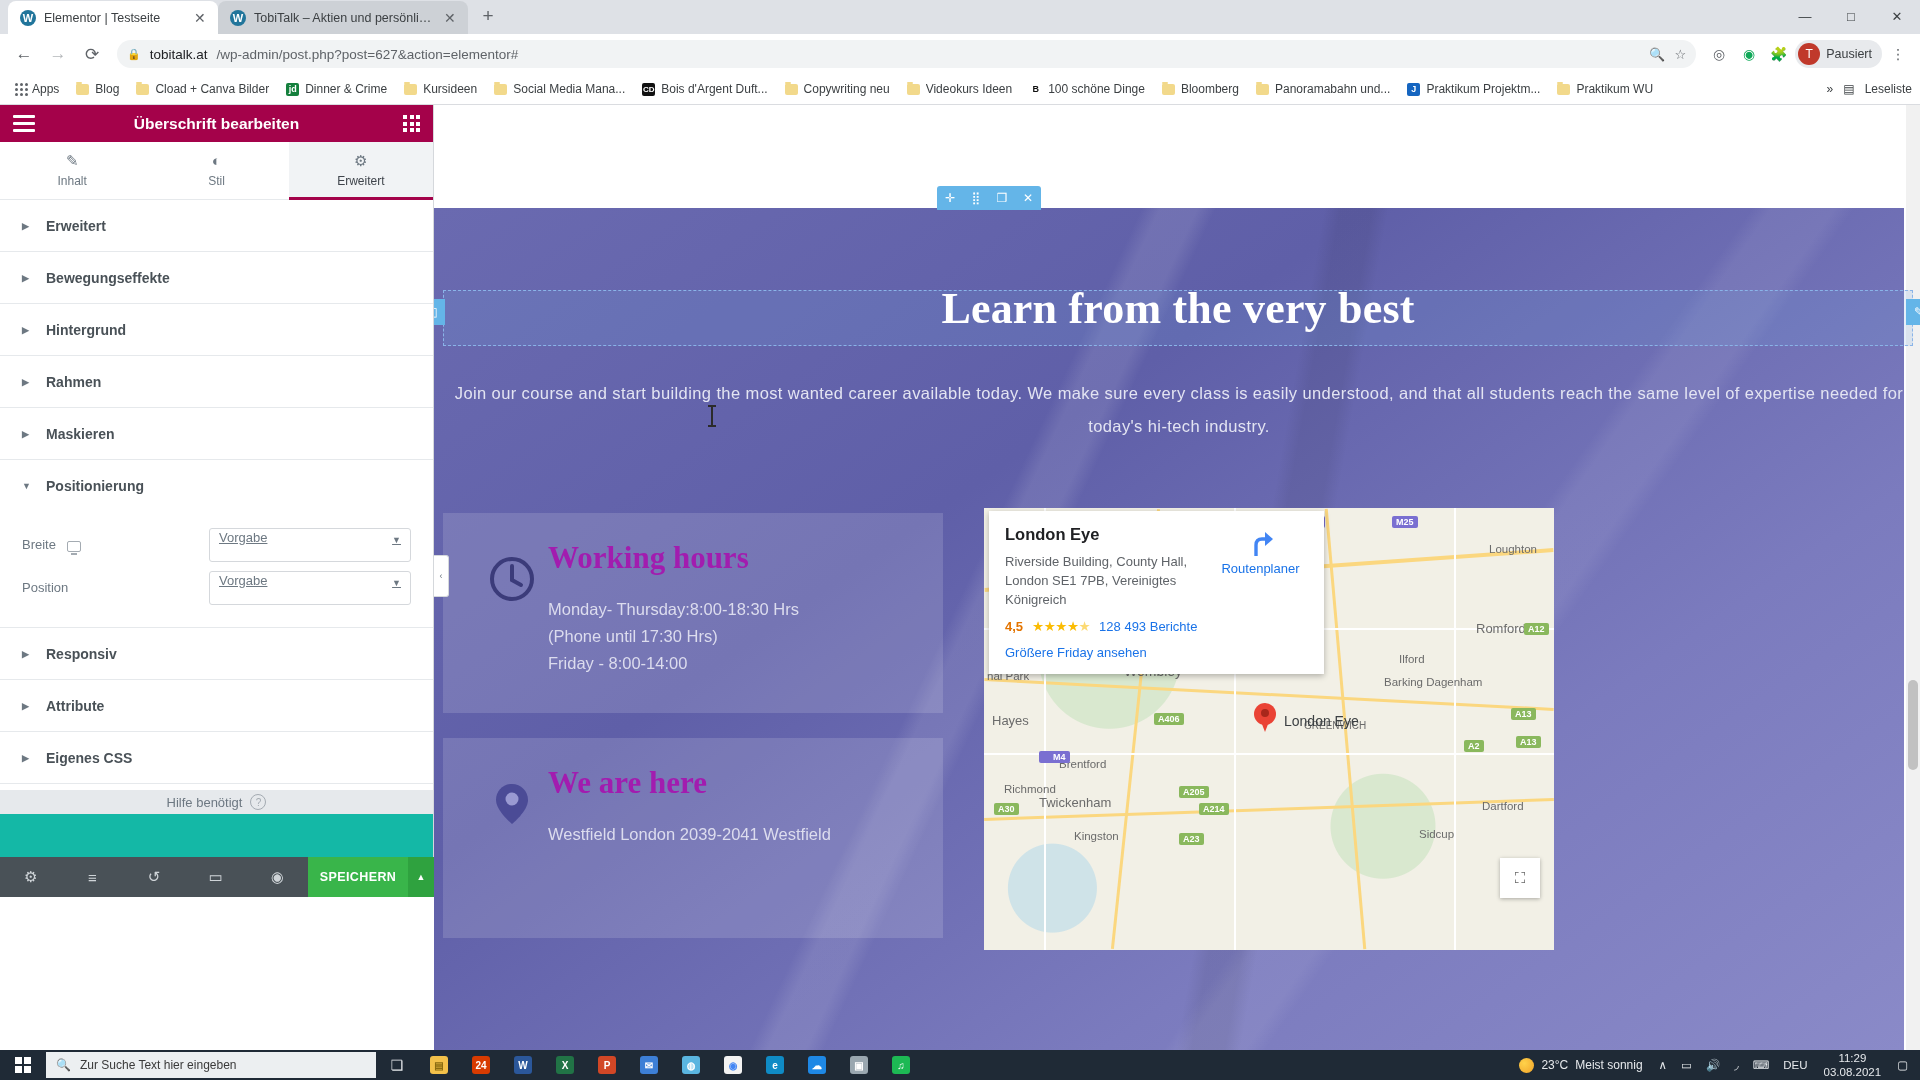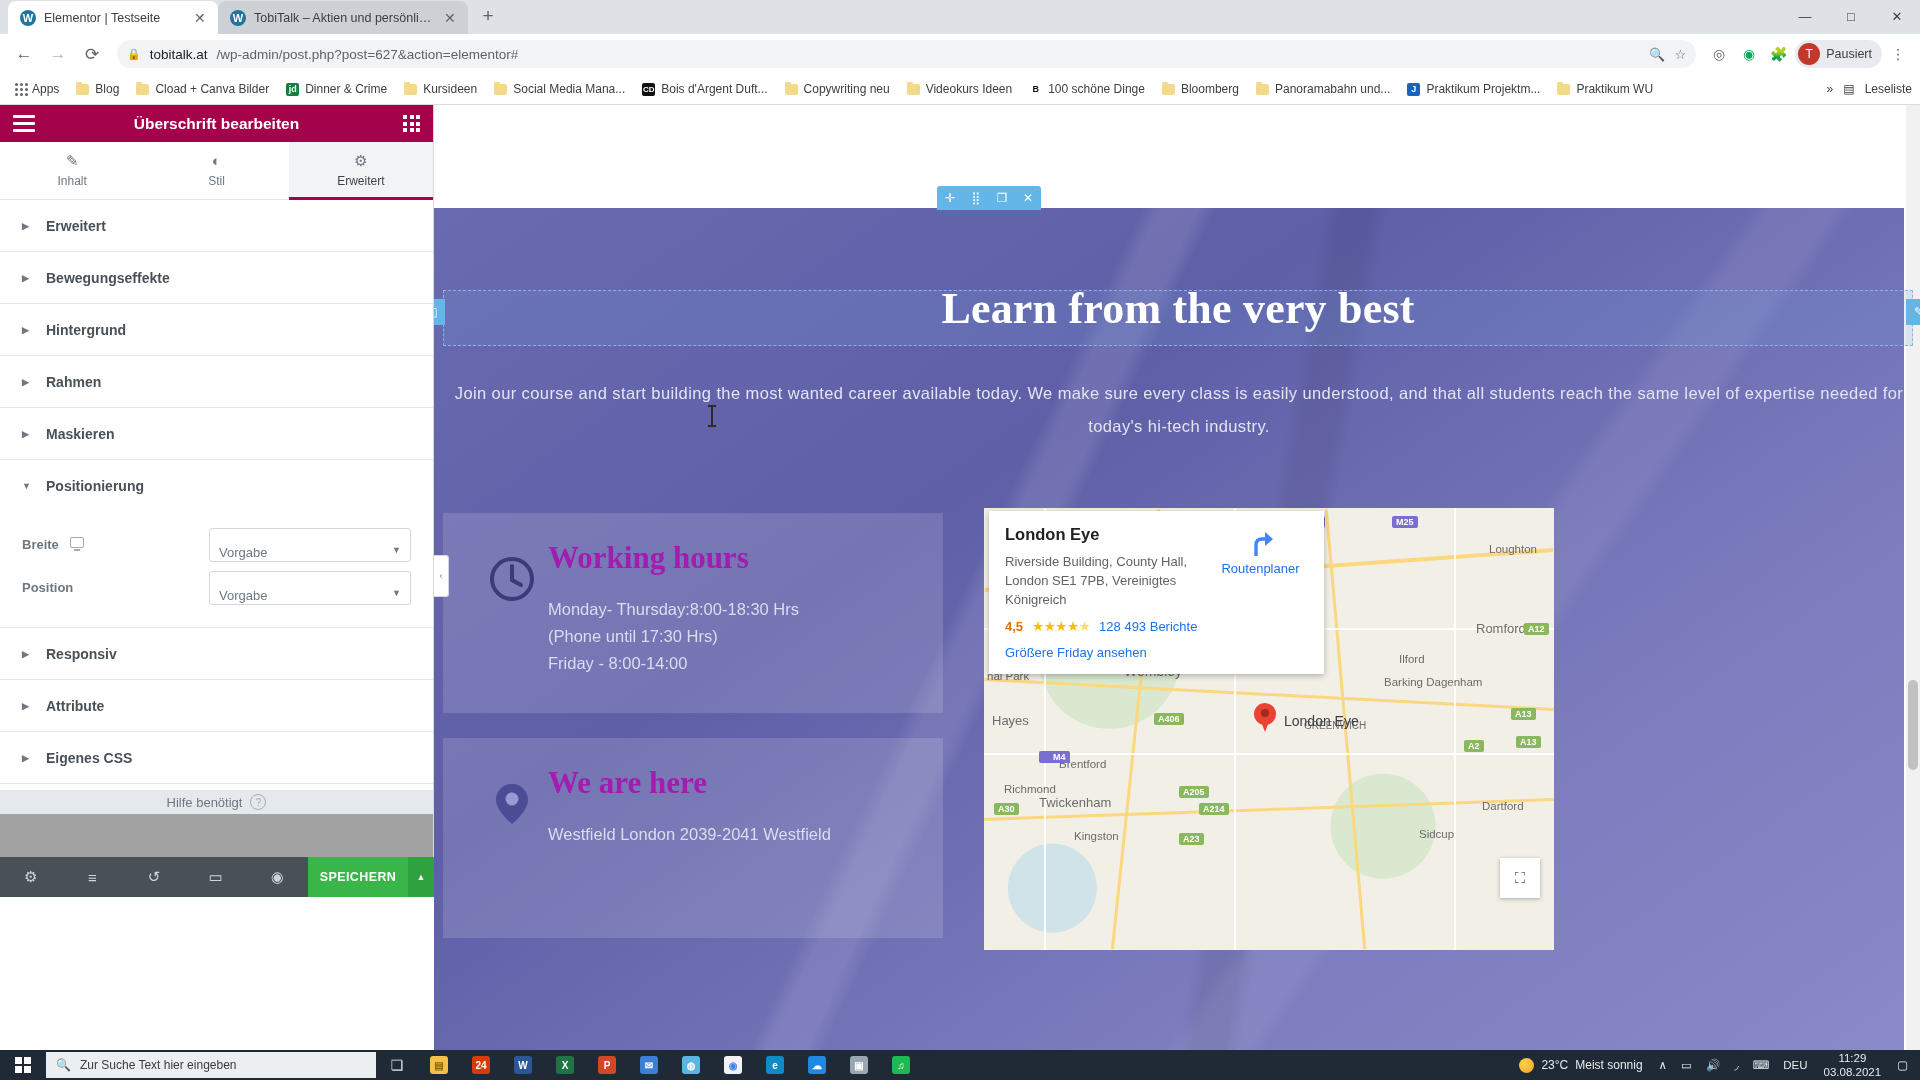--- a/index.html
+++ b/index.html
@@ -60,21 +60,21 @@
   .fold { width:13px; height:11px; background:#f2d98b; border-radius:1px 2px 2px 2px;
      position:relative; flex:0 0 13px; }
   .fold:before{content:"";position:absolute;left:0;top:-2px;width:6px;height:2px;background:#f2d98b;border-radius:1px;}
   .sqic { width:13px;height:13px;flex:0 0 13px;border-radius:2px;color:#fff;font-size:9px;
     display:flex;align-items:center;justify-content:center;font-weight:bold;}
   .appsgrid { display:grid; grid-template-columns:repeat(3,3px); grid-gap:2px; width:11px; flex:0 0 11px;}
   .appsgrid i { width:3px;height:3px;background:#5f6368;border-radius:50%; display:block;}
   .bm-right { margin-left:auto; display:flex; align-items:center; gap:10px; font-size:12px; color:#3c4043;}
 
   
-  .panel { position:absolute; left:0; top:105px; width:434px; height:752px; background:#a3a3a3;
+  .panel { position:absolute; left:0; top:105px; width:434px; height:752px; background:#14b8a6;
            border-right:1px solid #d5d8dc; }
   .panel-header { height:37px; background:#a4024a; display:flex; align-items:center;
     padding:0 13px; color:#fff; position:relative; }
   .burger { width:22px; display:flex; flex-direction:column; gap:4px; }
   .burger i { display:block; height:3px; background:#fff; border-radius:1px; }
   .panel-title { position:absolute; left:0; right:0; text-align:center; font-size:15.5px; font-weight:bold;}
   .grid-ic { margin-left:auto; display:grid; grid-template-columns:repeat(3,4px); grid-gap:2.5px; z-index:2;}
   .grid-ic i { width:4px;height:4px;background:#fff;display:block;}
 
   .panel-tabs { height:58px; display:flex; border-bottom:1px solid #e6e9ec; background:#fff;}
@@ -84,25 +84,25 @@
   .ptab.active:after { content:""; position:absolute; left:0; right:0; bottom:-1px; height:3px; background:#a4024a;}
   .ptab .ic { font-size:15px; color:#6d7882; line-height:1; }
 
   .panel-body { height:590px; overflow:hidden; background:#fff; }
   .sec { border-bottom:1px solid #e6e9ec; }
   .sec-head { height:51px; display:flex; align-items:center; padding:0 22px; gap:16px;
     font-size:14px; font-weight:bold; color:#495157; }
   .sec-head .arr { font-size:9px; color:#6d7882; width:8px; }
   .sec-content { padding:12px 22px 18px; }
   .ctl-row { display:flex; align-items:center; height:43px; }
-  .ctl-label { flex:1; font-size:13px; color:#6d7882; display:flex; align-items:flex-start; gap:11px;font-weight:bold;}
+  .ctl-label { flex:1; font-size:13px; color:#6d7882; display:flex; align-items:flex-end; gap:11px;}
   .mon-ic { width:14px;height:11px;border:1.6px solid #a4abb2;border-radius:2px;position:relative;}
   .mon-ic:after{content:"";position:absolute;left:3px;bottom:-4px;width:6px;height:2px;background:#a4abb2;}
   .sel { width:202px; height:30px; border:1px solid #d5d8dc; border-radius:3px; background:#fff;
-    display:flex; align-items:flex-start; padding:16px 9px; font-size:13px; color:#6d7882; }
+    display:flex; align-items:flex-end; padding:16px 9px; font-size:13px; color:#6d7882;text-decoration:underline; }
   .sel .cv { flex:1; }
   .sel .carr { font-size:9px; color:#6d7882; }
 
   .panel-footer-help { height:24px; background:#e6e9ec; display:flex; align-items:center;
     justify-content:center; gap:8px; font-size:13px; color:#6d7882; }
   .qmark { width:16px;height:16px;border:1px solid #a4abb2;border-radius:50%;font-size:10px;
            display:flex;align-items:center;justify-content:center;color:#a4abb2;}
   .panel-bar { position:absolute; left:0; top:857px; width:434px; height:40px; background:#495157;
     display:flex; align-items:center; }
   .pb-ic { flex:1; text-align:center; color:#cfd4d8; font-size:15px; }

